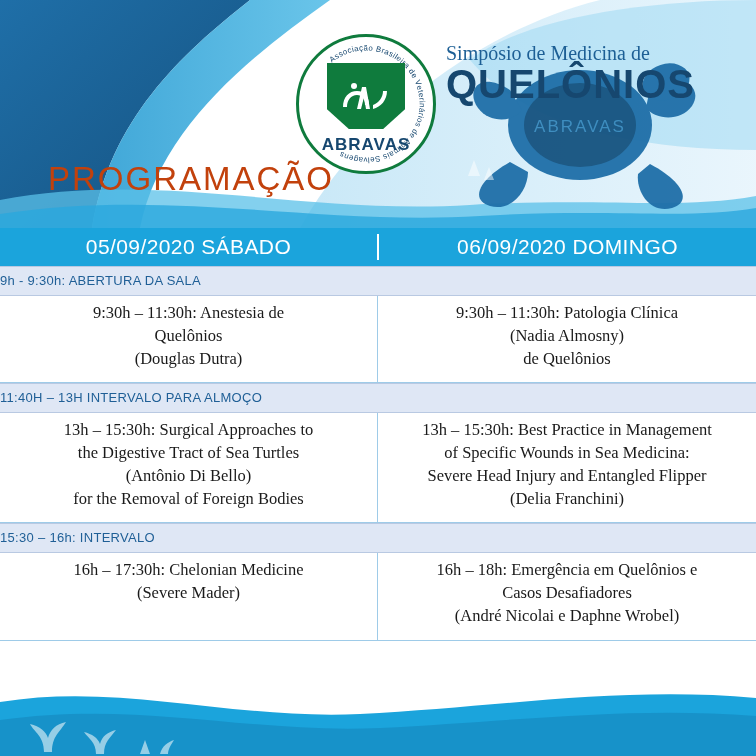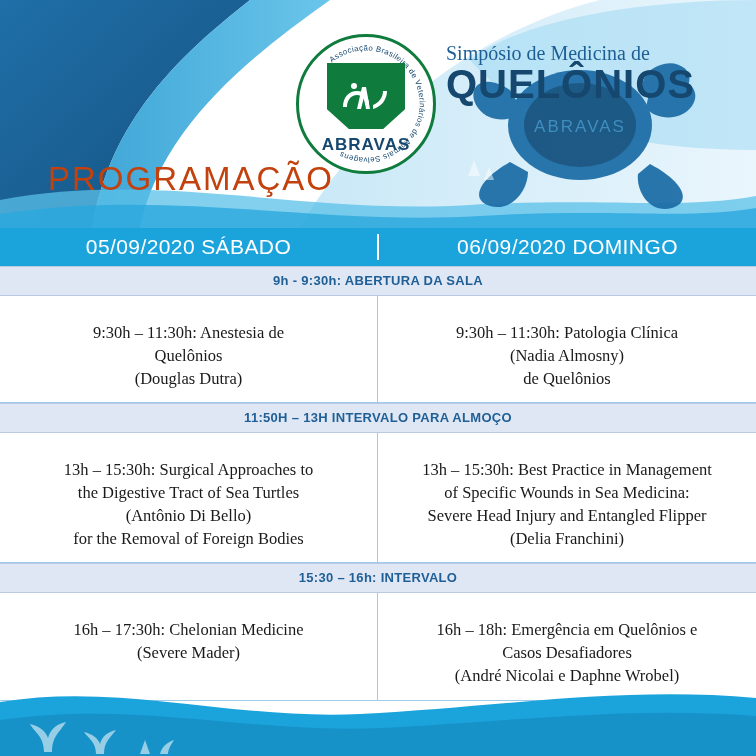--- a/index.html
+++ b/index.html
@@ -115,37 +115,36 @@
     background: #ffffff;
     margin: 6px 0;
   }
 
   
   .schedule {
     width: 756px;
   }
   .band {
     background: #dfe7f5;
-    text-align: center;
+    text-align: left;
     color: #1f5f96;
     font-size: 13px;
     letter-spacing: 0.3px;
     padding: 6px 0 7px;
     border-top: 1px solid #b9c9e2;
     border-bottom: 1px solid #b9c9e2;
-    font-weight: bold;
   }
   .slot-row {
     display: flex;
     width: 756px;
     border-bottom: 1px solid #9ecbe8;
   }
   .slot-cell {
     flex: 1 1 50%;
-    padding: 26px 10px 12px;
+    padding: 6px 10px 12px;
     text-align: center;
     color: #1a1a1a;
     font-size: 16.5px;
     line-height: 1.38;
     font-family: "Liberation Serif", serif;
   }
   .slot-cell.left { border-right: 1px solid #9ecbe8; }
   .slot-cell .line { display: block; white-space: nowrap; }
 
   
@@ -252,21 +251,21 @@
       <span class="line">Quelônios</span>
       <span class="line">(Douglas Dutra)</span>
     </div>
     <div class="slot-cell right">
       <span class="line">9:30h – 11:30h:  Patologia Clínica</span>
       <span class="line">(Nadia Almosny)</span>
       <span class="line">de Quelônios</span>
     </div>
   </div>
 
-  <div class="band">11:50H – 13H INTERVALO PARA ALMOÇO</div>
+  <div class="band">11:40H – 13H INTERVALO PARA ALMOÇO</div>
 
   <div class="slot-row">
     <div class="slot-cell left">
       <span class="line">13h – 15:30h: Surgical Approaches to</span>
       <span class="line">the Digestive Tract of Sea Turtles</span>
       <span class="line">(Antônio Di Bello)</span>
       <span class="line">for the Removal of Foreign Bodies</span>
     </div>
     <div class="slot-cell right">
       <span class="line">13h – 15:30h: Best Practice in Management</span>

